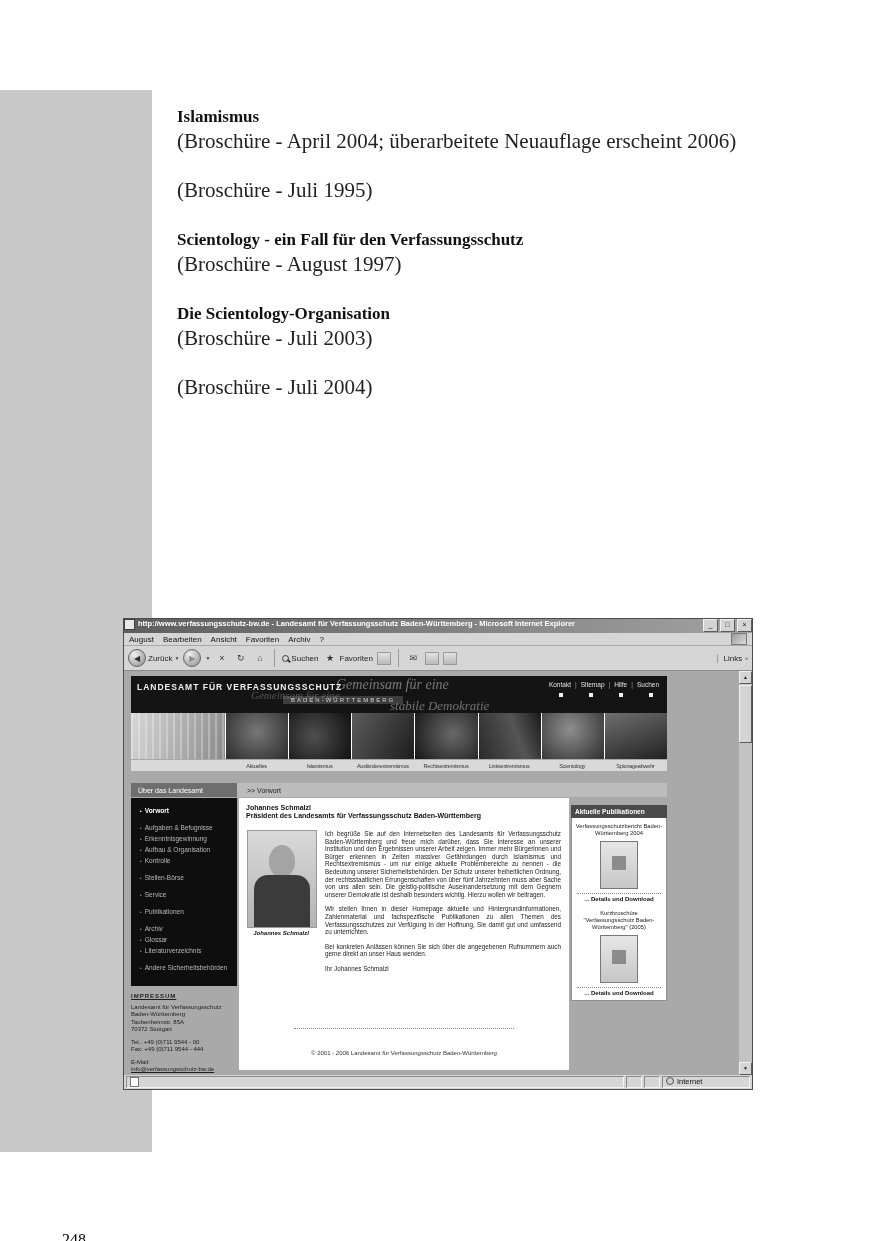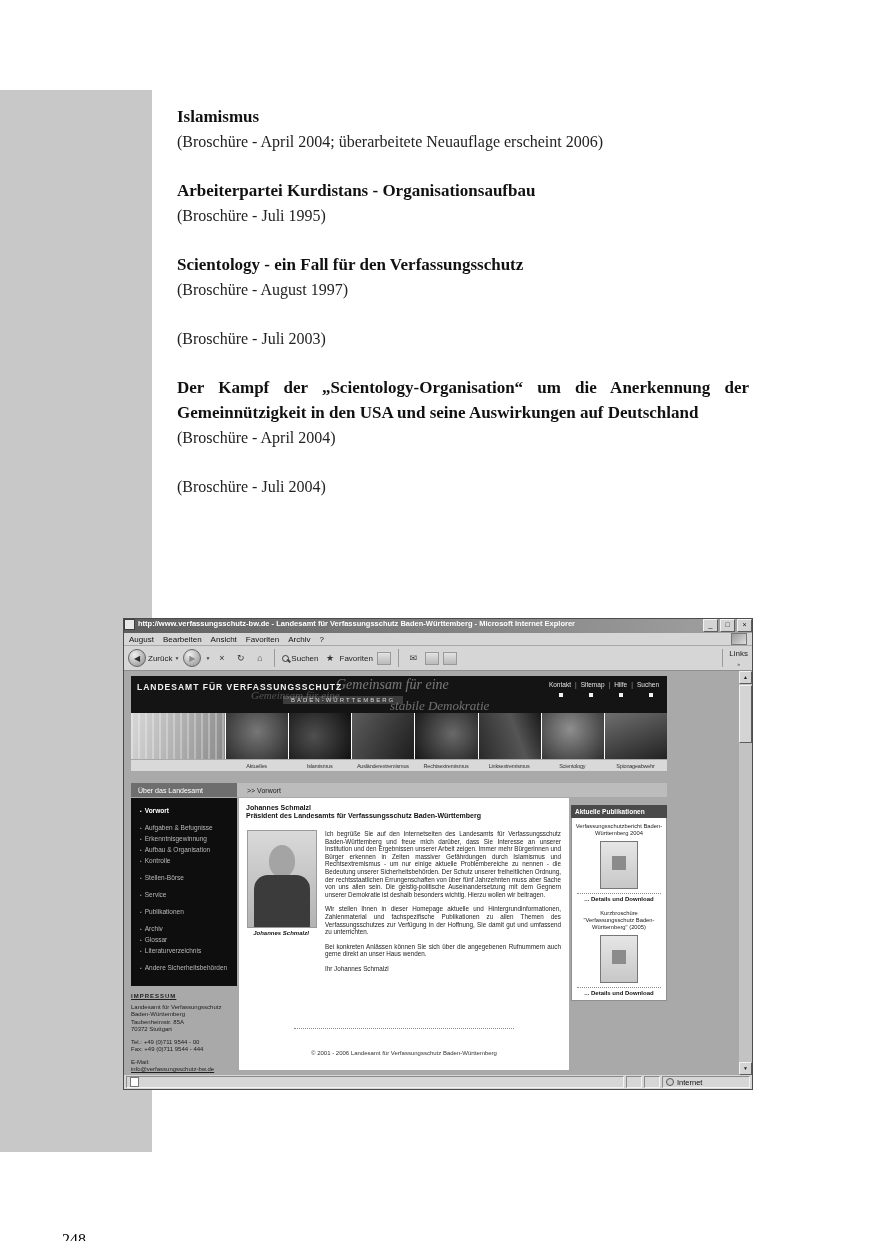--- a/index.html
+++ b/index.html
@@ -5,21 +5,21 @@
   html,body { margin:0; padding:0; background:#ffffff; }
   .page { position:relative; width:872px; height:1241px; background:#ffffff;
           font-family:"Liberation Serif", serif; color:#1a1a1a; overflow:hidden; }
 
   .gray-strip { position:absolute; left:0; top:90px; width:152px; height:1062px; background:#c8c8c8; }
 
   
   .doc-content { position:absolute; left:177px; top:104px; width:572px; }
   .pub-block { margin-bottom:24px; }
   .pub-title { font-weight:bold; font-size:17px; line-height:25px; text-align:justify; white-space:pre-line; color:#111; }
-  .pub-date  { font-size:16px; line-height:25px; color:#222; }
+  .pub-date  { font-size:21px; line-height:25px; color:#222; }
 
   .page-number { position:absolute; left:62px; top:1231px; font-size:16px; color:#000000; }
 
   
   .browser { position:absolute; left:123px; top:618px; width:630px; height:472px;
              background:#d6d6d6; border:1px solid #4c4c4c; box-sizing:border-box;
              font-family:"Liberation Sans", sans-serif; color:#111; }
   .titlebar { position:absolute; left:0; top:0; right:0; height:22px;
               background:linear-gradient(to right,#5e5e5e,#a2a2a2);
               display:flex; align-items:flex-start; padding:0 0; box-sizing:border-box; }
@@ -42,21 +42,21 @@
   .tb-label { font-size:8px; color:#222; }
   .tb-dd { font-size:5px; color:#444; }
   .tb-btn { width:15px; height:15px; display:flex; align-items:center; justify-content:center;
             font-size:9px; color:#333; flex:none; }
   .tb-btn.blank { background:linear-gradient(#e3e3e3,#b9b9b9); border:1px solid #999; width:12px; height:11px; }
   .tb-sep { width:1px; height:18px; background:#9b9b9b; margin:0 3px; flex:none; }
   .tb-group { display:flex; align-items:center; gap:2px; }
   .mag { width:5px; height:5px; border:1.5px solid #3c3c3c; border-radius:50%; position:relative; flex:none; }
   .mag::after { content:""; position:absolute; width:4px; height:1.5px; background:#3c3c3c;
                 right:-3px; bottom:-1px; transform:rotate(45deg); }
-  .links-zone { margin-left:auto; display:flex; align-items:center; gap:3px; border-left:1px solid #9b9b9b; padding-left:6px;flex-direction:column; }
+  .links-zone { margin-left:auto; display:flex; align-items:center; gap:3px; border-left:1px solid #9b9b9b; padding-left:6px; }
 
   
   .viewport { position:absolute; left:0; top:52px; width:615px; height:404px; background:#a9a9a9; overflow:hidden; }
 
   .site-header { position:absolute; left:7px; top:5px; width:536px; height:37px; background:#141414; overflow:hidden; }
   .logo1 { position:absolute; left:6px; top:6px; font-size:8.5px; letter-spacing:1px; color:#f0f0f0; font-weight:bold; }
   .logo2 { position:absolute; left:152px; top:20px; font-size:6px; letter-spacing:2px; color:#d6d6d6;
            background:#3c3c3c; padding:1px 8px; }
   .topnav { position:absolute; right:8px; top:5px; display:flex; gap:4px; font-size:6.5px; color:#e2e2e2; }
   .topnav .sep { color:#9a9a9a; }
@@ -140,54 +140,50 @@
   .sb-btn { position:absolute; left:0; width:13px; height:13px; background:#d4d4d4;
             border:1px solid; border-color:#f2f2f2 #5c5c5c #5c5c5c #f2f2f2; box-sizing:border-box;
             font-size:5px; text-align:center; line-height:10px; color:#222; }
   .sb-up { top:0; }  .sb-down { bottom:0; }
   .sb-thumb { position:absolute; left:0; top:14px; width:13px; height:58px; background:#d4d4d4;
               border:1px solid; border-color:#f2f2f2 #5c5c5c #5c5c5c #f2f2f2; box-sizing:border-box; }
 
   
   .statusbar { position:absolute; left:0; bottom:0; right:0; height:14px; background:#d6d6d6;
                display:flex; gap:2px; align-items:stretch; padding:1px 2px; box-sizing:border-box; font-size:7.5px; }
-  .sb-pane { border:1px solid; border-color:#8a8a8a #f3f3f3 #f3f3f3 #8a8a8a; display:flex; align-items:center;
+  .sb-pane { border:1px solid; border-color:#8a8a8a #f3f3f3 #f3f3f3 #8a8a8a; display:flex; 
              padding:0 3px; box-sizing:border-box; }
   .sb-main { flex:1; gap:3px; }
   .doc-icon { width:7px; height:8px; background:#fff; border:1px solid #777; }
   .sb-mini { width:16px; }
   .sb-zone { width:88px; gap:3px; }
   .globe-icon { width:8px; height:8px; border-radius:50%; border:1px solid #555; box-sizing:border-box;
                 background:linear-gradient(#cfcfcf 45%, #8f8f8f 45%, #8f8f8f 55%, #cfcfcf 55%); }
 </style>
 </head>
 <body>
 
 <div class="page">
   <div class="gray-strip"></div>
 
   <div class="doc-content">
     <div class="pub-block">
       <div class="pub-title">Islamismus</div>
       <div class="pub-date">(Broschüre - April 2004; überarbeitete Neuauflage erscheint 2006)</div>
     </div>
     <div class="pub-block">
-      <div class="pub-title">Arbeiterpartei Kurdistans - Organisationsaufbau</div>
       <div class="pub-date">(Broschüre - Juli 1995)</div>
     </div>
     <div class="pub-block">
       <div class="pub-title">Scientology - ein Fall für den Verfassungsschutz</div>
       <div class="pub-date">(Broschüre - August 1997)</div>
     </div>
     <div class="pub-block">
+      <div class="pub-title">Die Scientology-Organisation</div>
       <div class="pub-date">(Broschüre - Juli 2003)</div>
-    </div>
-    <div class="pub-block">
-      <div class="pub-title">Der Kampf der „Scientology-Organisation“ um die Anerkennung der Gemeinnützigkeit in den USA und seine Auswirkungen auf Deutschland</div>
-      <div class="pub-date">(Broschüre - April 2004)</div>
     </div>
     <div class="pub-block">
       <div class="pub-date">(Broschüre - Juli 2004)</div>
     </div>
   </div>
 
   <div class="browser">
 
     <div class="titlebar">
       <span class="ie-icon"></span>

